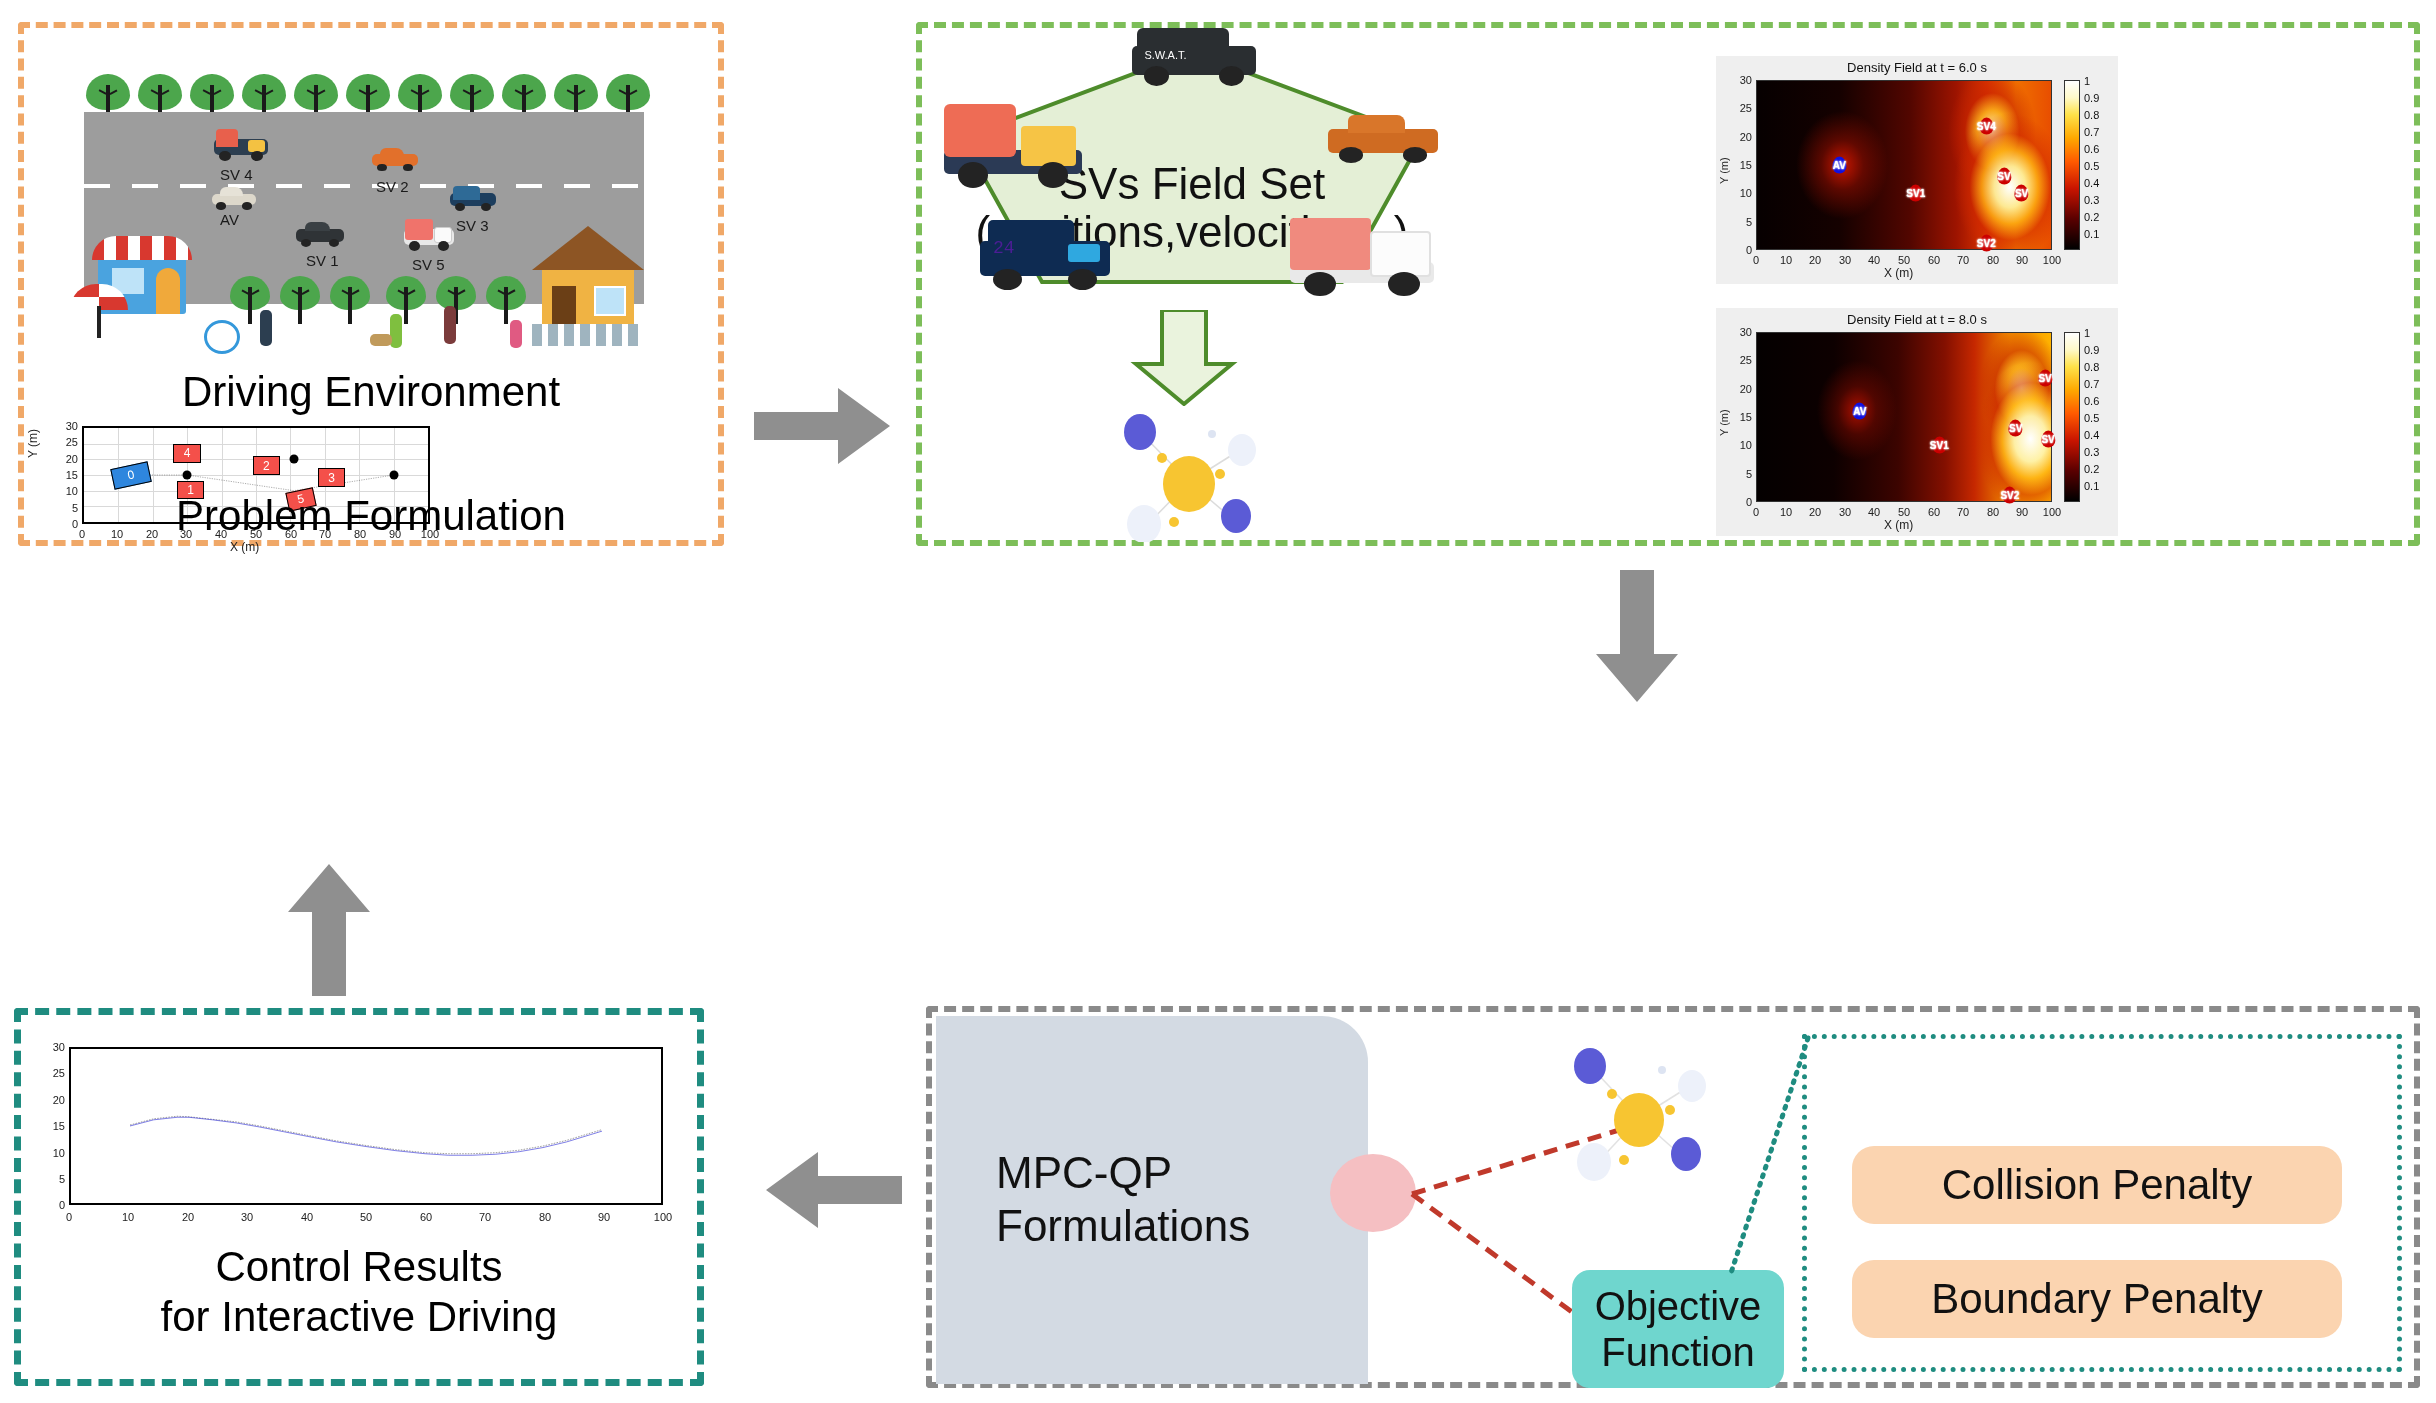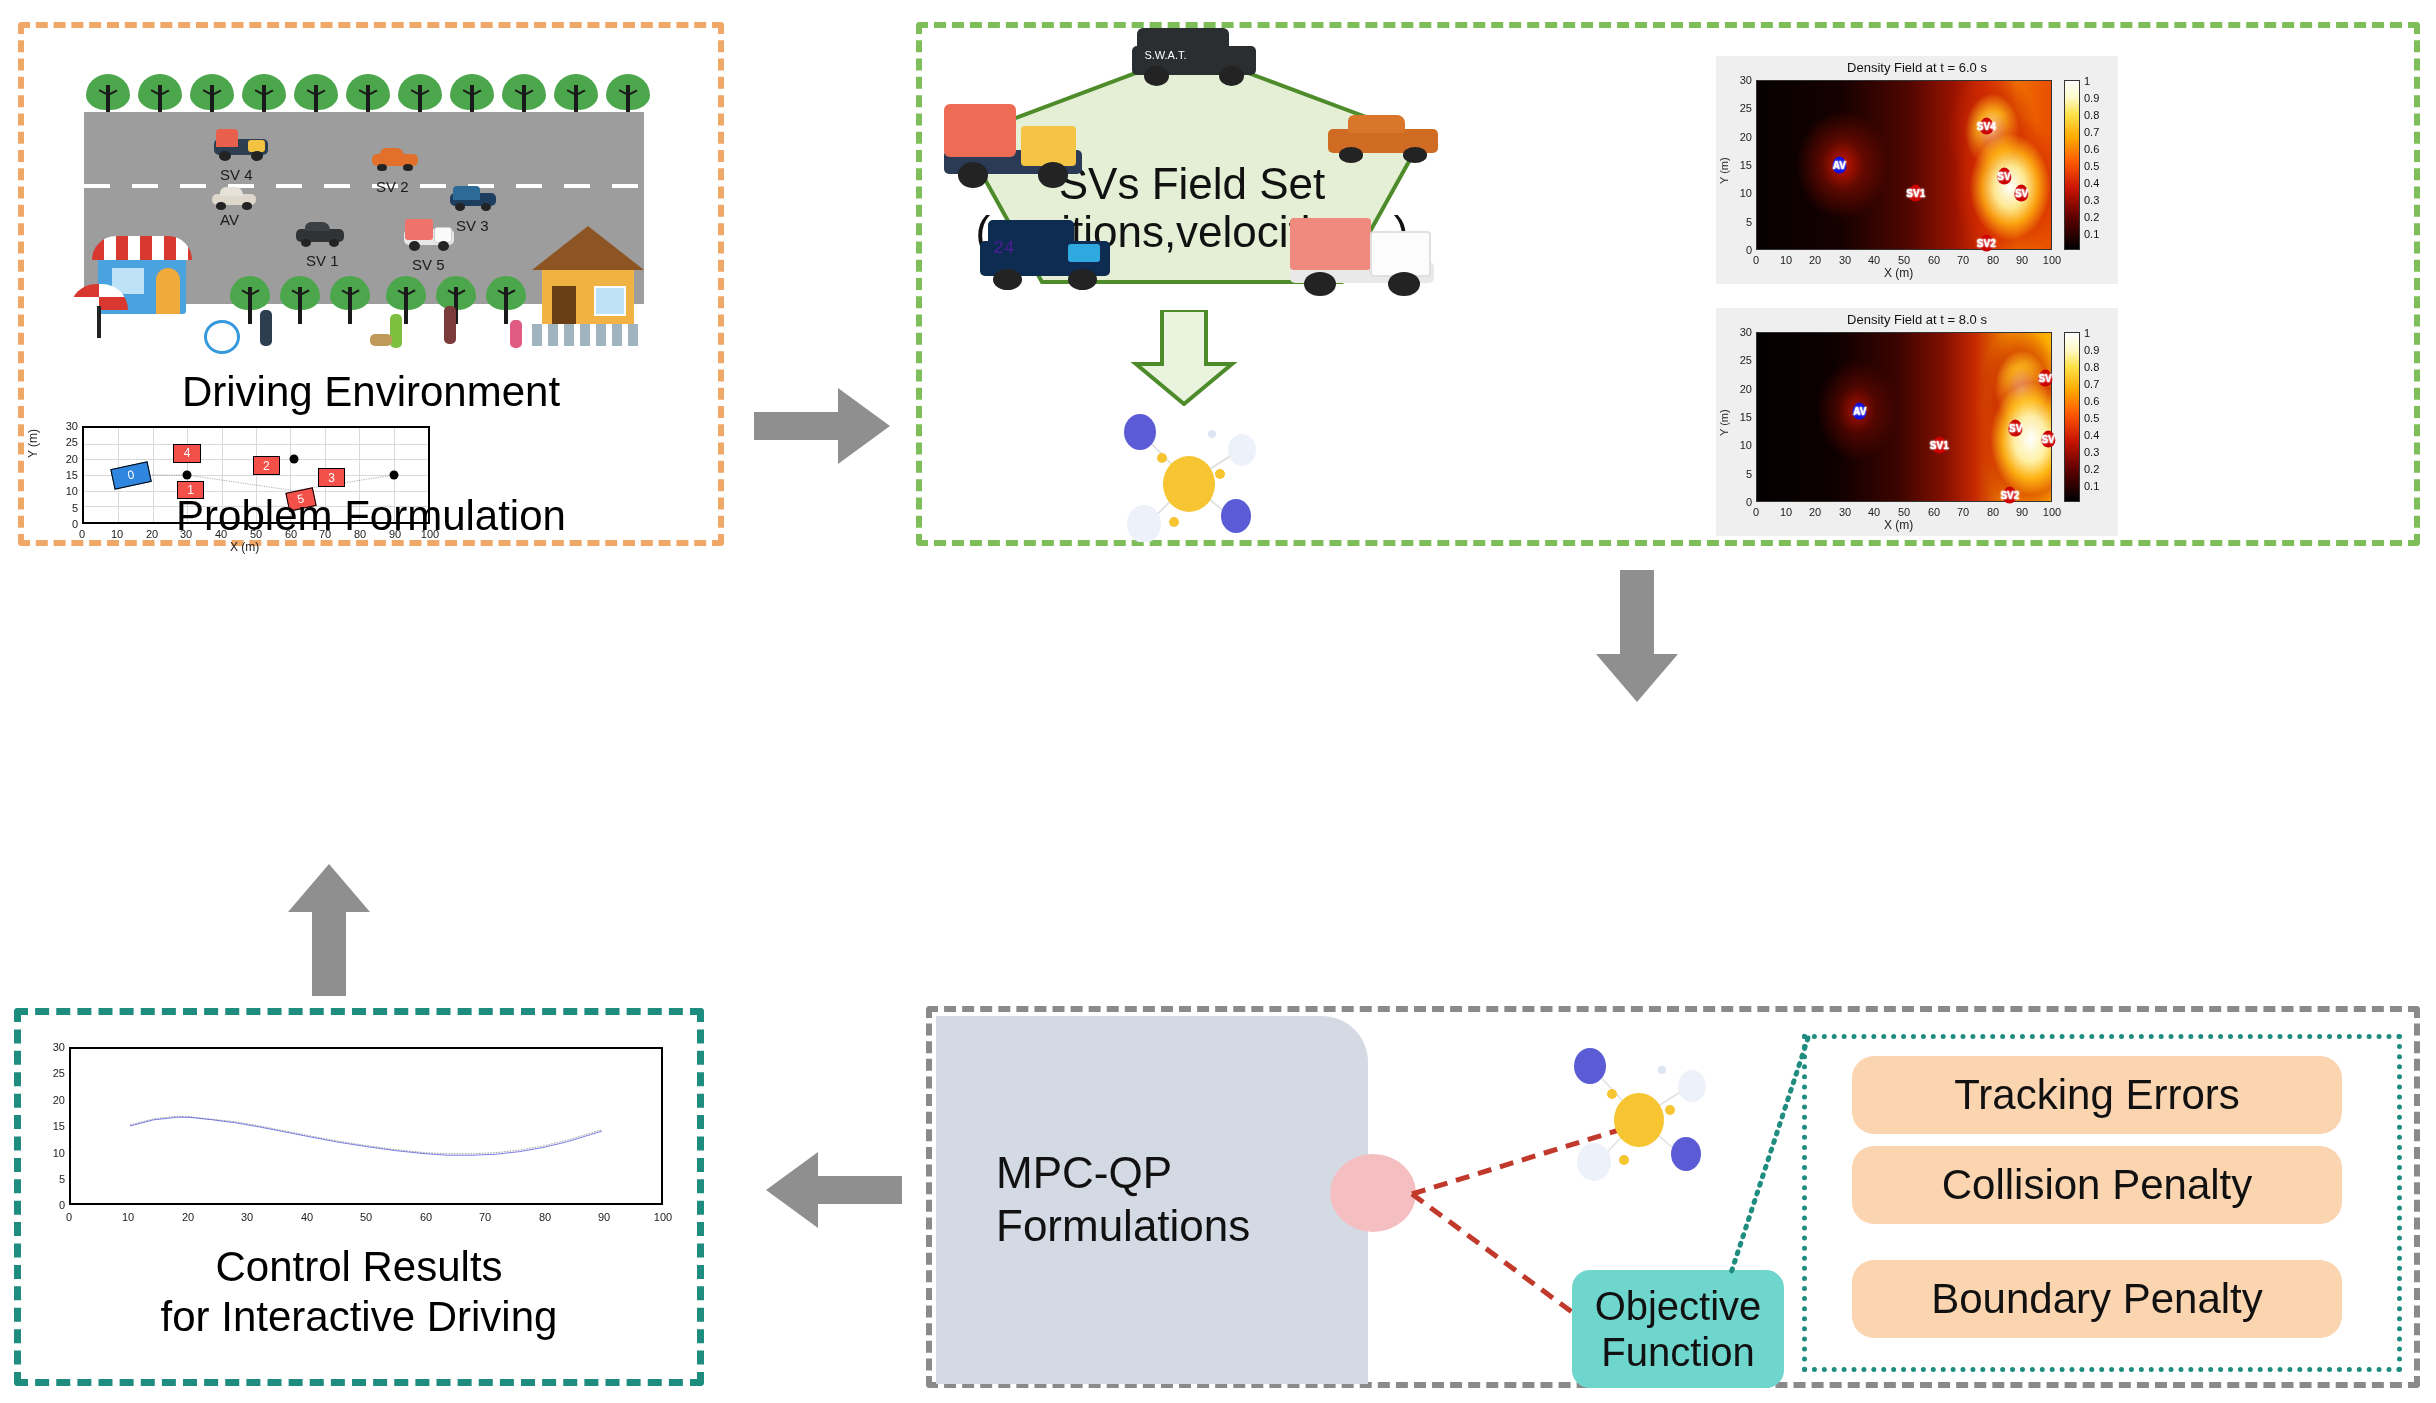--- a/index.html
+++ b/index.html
@@ -517,21 +517,20 @@
   <div class="tealbox" style="left:640px;top:258px;width:212px;height:118px;flex-direction:column;">
     <div>Objective</div>
     <div>Function</div>
   </div>
 
   <div class="dot-teal-frame" style="left:870px;top:22px;width:600px;height:338px;"></div>
   <svg style="position:absolute;left:792px;top:22px;width:90px;height:250px;" viewBox="0 0 90 250">
     <line x1="84" y1="4" x2="6" y2="242" stroke="#1F8C80" stroke-width="5" stroke-dasharray="2,7" stroke-linecap="round"></line>
   </svg>
 
-  <div class="peachbox" style="left:920px;top:44px;width:490px;height:78px;">Tracking Errors</div>
   <div class="peachbox" style="left:920px;top:248px;width:490px;height:78px;">Boundary Penalty</div>
   <div class="peachbox" style="left:920px;top:134px;width:490px;height:78px;">Collision Penalty</div>
 </div>
 
 <div class="panel frame-teal" style="left:14px;top:1008px;width:690px;height:378px;">
 
   <div class="mplbox" style="left:48px;top:32px;width:594px;height:158px;border-width:2px;">
     <svg style="position:absolute;left:0;top:0;width:100%;height:100%;" viewBox="0 0 100 30" preserveAspectRatio="none">
       <polyline fill="none" stroke="#111" stroke-width="0.4" stroke-dasharray="1.6,1.2" vector-effect="non-scaling-stroke" points="10,14.8 14,13.6 18,13.1 20,13.2 24,13.7 28,14.2 32,15.0 36,15.9 40,16.8 45,17.9 50,18.8 55,19.6 60,20.2 64,20.4 68,20.4 72,20.2 76,19.7 80,18.9 84,17.8 88,16.4 90,15.7"></polyline>
       <polyline fill="none" stroke="#1414D2" stroke-width="0.55" vector-effect="non-scaling-stroke" points="10,15.0 14,13.8 18,13.3 20,13.3 24,13.8 28,14.4 32,15.2 36,16.1 40,17.0 45,18.1 50,19.0 55,19.8 60,20.4 64,20.7 68,20.7 72,20.5 76,20.0 80,19.2 84,18.1 88,16.7 90,16.0"></polyline>

